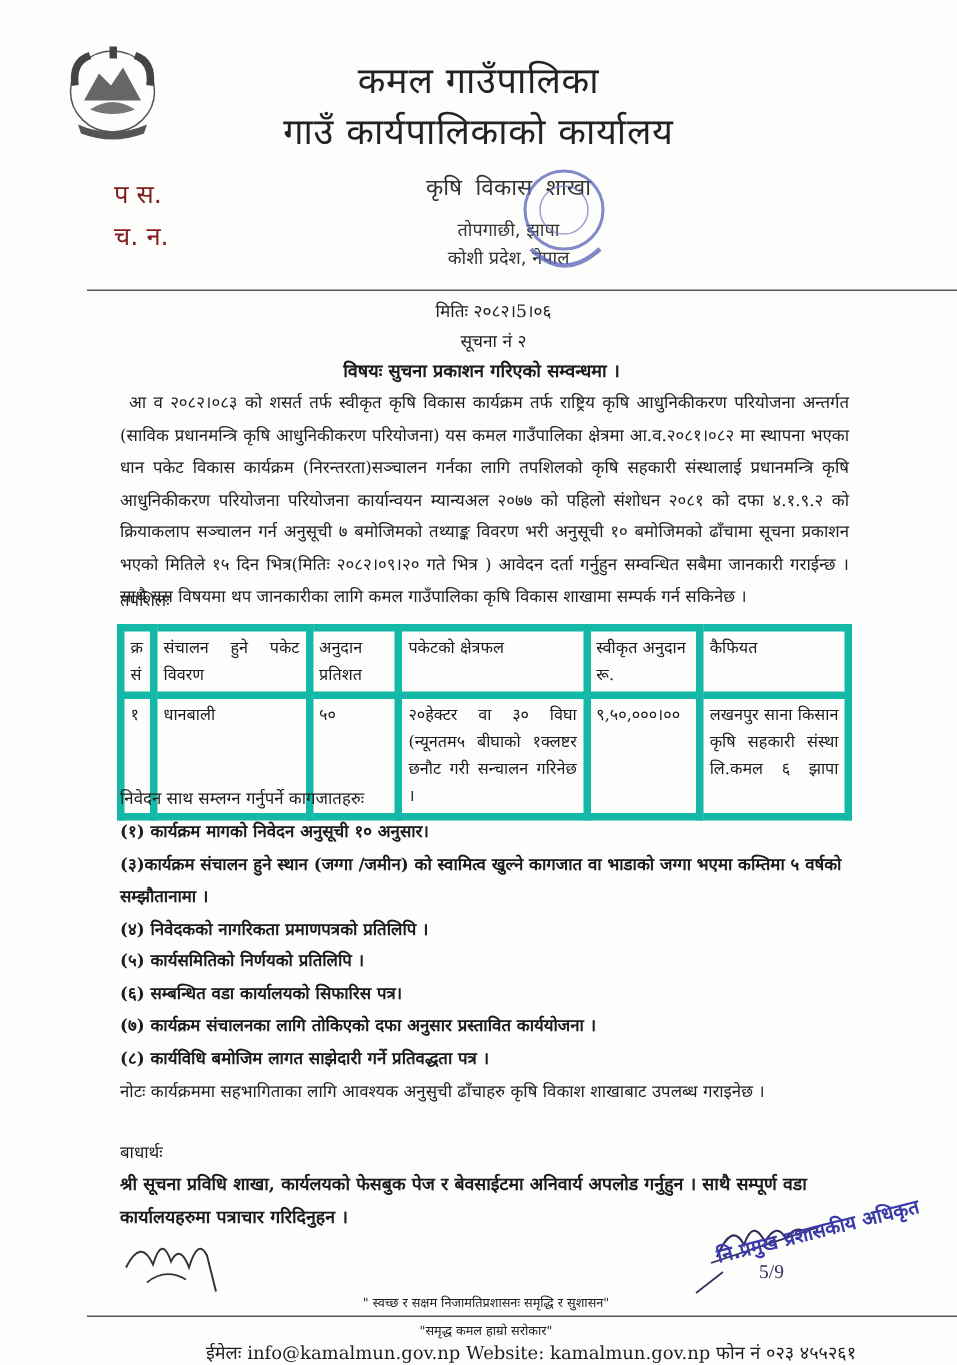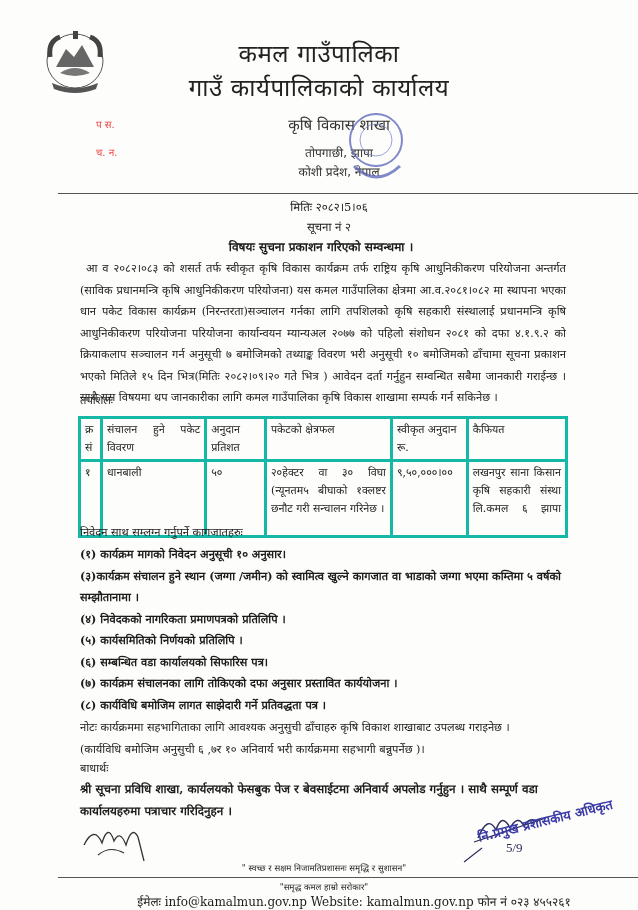--- a/index.html
+++ b/index.html
@@ -4,45 +4,45 @@
   <style>
     * { box-sizing: border-box; margin: 0; padding: 0; }
     html, body { width: 638px; height: 910px; overflow: hidden; background: #fdfdfb; }
     body { position: relative; font-family: "DejaVu Serif", "Liberation Serif", serif; color: #1c1c1c; }
 
     .emblem { position: absolute; left: 42px; top: 27px; width: 66px; height: 68px; }
 
     .title1 { position: absolute; left: 0; width: 638px; top: 36px; text-align: center; font-family: "DejaVu Sans", sans-serif; font-size: 24px; color: #222; letter-spacing: 0.5px; }
     .title2 { position: absolute; left: 0; width: 638px; top: 70px; text-align: center; font-family: "DejaVu Sans", sans-serif; font-size: 24px; color: #222; letter-spacing: 0.5px; }
 
-    .ref { position: absolute; left: 96px; font-family: "DejaVu Sans", sans-serif; font-size: 10px; color: #ef4444; }
+    .ref { position: absolute; left: 76px; font-family: "DejaVu Sans", sans-serif; font-size: 17px; color: #7f1d1d; }
     .ref.ps { top: 117px; }
     .ref.cn { top: 145px; }
 
     .branch { position: absolute; left: 0; width: 638px; text-align: center; font-family: "DejaVu Sans", sans-serif; color: #333; }
-    .branch.b1 { top: 114px; font-size: 15px; padding-left: 40px; }
+    .branch.b1 { top: 114px; font-size: 15px; padding-left: 40px; font-family: Liberation Mono, monospace; }
     .branch.b2 { top: 144px; font-size: 12px; padding-left: 40px; }
     .branch.b3 { top: 163px; font-size: 12px; padding-left: 40px; }
 
     .stamp { position: absolute; left: 340px; top: 110px; width: 72px; height: 82px; opacity: 0.75; }
 
     .rule { position: absolute; left: 58px; width: 580px; height: 1px; background: #555; }
     .rule.top { top: 193px; }
     .rule.bottom { top: 877px; }
 
     .date { position: absolute; left: 0; width: 638px; top: 199px; text-align: center; font-size: 11.5px; padding-left: 20px; }
     .notice-no { position: absolute; left: 0; width: 638px; top: 219px; text-align: center; font-size: 11.5px; padding-left: 20px; }
     .subject { position: absolute; left: 0; width: 638px; top: 238px; text-align: center; font-size: 12px; font-weight: bold; padding-left: 4px; }
 
     .body-para { position: absolute; left: 80px; top: 258px; width: 486px; font-size: 11.2px; line-height: 21.5px; text-align: justify; text-indent: 6px; }
 
     .tapasil { position: absolute; left: 80px; top: 392px; font-size: 11.2px; }
 
     table.grant { position: absolute; left: 78px; top: 416px; width: 490px; border-collapse: collapse; font-size: 10.8px; }
-    table.grant th, table.grant td { border: 3px solid #14b8a6; vertical-align: top; text-align: left; font-weight: normal; padding: 2px 4px; line-height: 18px; }
+    table.grant th, table.grant td { border: 5px solid #14b8a6; vertical-align: top; text-align: left; font-weight: normal; padding: 2px 4px; line-height: 18px; }
     table.grant th { height: 36px; }
     table.grant td { height: 76px; }
     .c1 { width: 22px; } .c2 { width: 105px; margin-left: 30px; } .c3 { width: 60px; } .c4 { width: 127px; } .c5 { width: 76px; } .c6 { width: 100px; }
     .justify { text-align: justify !important; text-align-last: justify; }
     td.last-left { text-align-last: left; }
 
     .docs-head { position: absolute; left: 80px; top: 524px; font-size: 11.2px; }
     .doc-list { position: absolute; left: 80px; top: 544px; width: 490px; list-style: none; font-size: 11.2px; line-height: 21.5px; }
     .doc-list li { margin: 0; font-weight: bold; }
 
@@ -128,21 +128,20 @@
   <li>(३)कार्यक्रम संचालन हुने स्थान (जग्गा /जमीन) को स्वामित्व खुल्ने कागजात वा भाडाको जग्गा भएमा कम्तिमा ५ वर्षको सम्झौतानामा ।</li>
   <li>(४) निवेदकको नागरिकता प्रमाणपत्रको प्रतिलिपि ।</li>
   <li>(५) कार्यसमितिको निर्णयको प्रतिलिपि ।</li>
   <li>(६) सम्बन्धित वडा कार्यालयको सिफारिस पत्र।</li>
   <li>(७) कार्यक्रम संचालनका लागि तोकिएको दफा अनुसार प्रस्तावित कार्ययोजना ।</li>
   <li>(८) कार्यविधि बमोजिम लागत साझेदारी गर्ने प्रतिवद्धता पत्र ।</li>
 </ul>
 
 <div class="note">
   <div>नोटः कार्यक्रममा सहभागिताका लागि आवश्यक अनुसुची ढाँचाहरु कृषि विकाश शाखाबाट उपलब्ध गराइनेछ ।</div>
-  <div>(कार्यविधि बमोजिम अनुसुची ६ ,७र १० अनिवार्य भरी कार्यक्रममा सहभागी बन्नुपर्नेछ )।</div>
 </div>
 
 <div class="badharth">बाधार्थः</div>
 <div class="instruction">श्री सूचना प्रविधि शाखा, कार्यलयको फेसबुक पेज र बेवसाईटमा अनिवार्य अपलोड गर्नुहुन । साथै सम्पूर्ण वडा कार्यालयहरुमा पत्राचार गरिदिनुहन ।</div>
 
 <svg class="sign-left" viewBox="0 0 70 50">
   <path d="M4 30 Q14 10 22 28 Q28 8 34 26 Q40 14 46 30 Q52 10 58 22 L64 46" fill="none" stroke="#333" stroke-width="1.3"></path>
   <path d="M18 40 Q30 30 44 38" fill="none" stroke="#333" stroke-width="1.1"></path>
 </svg>
 

